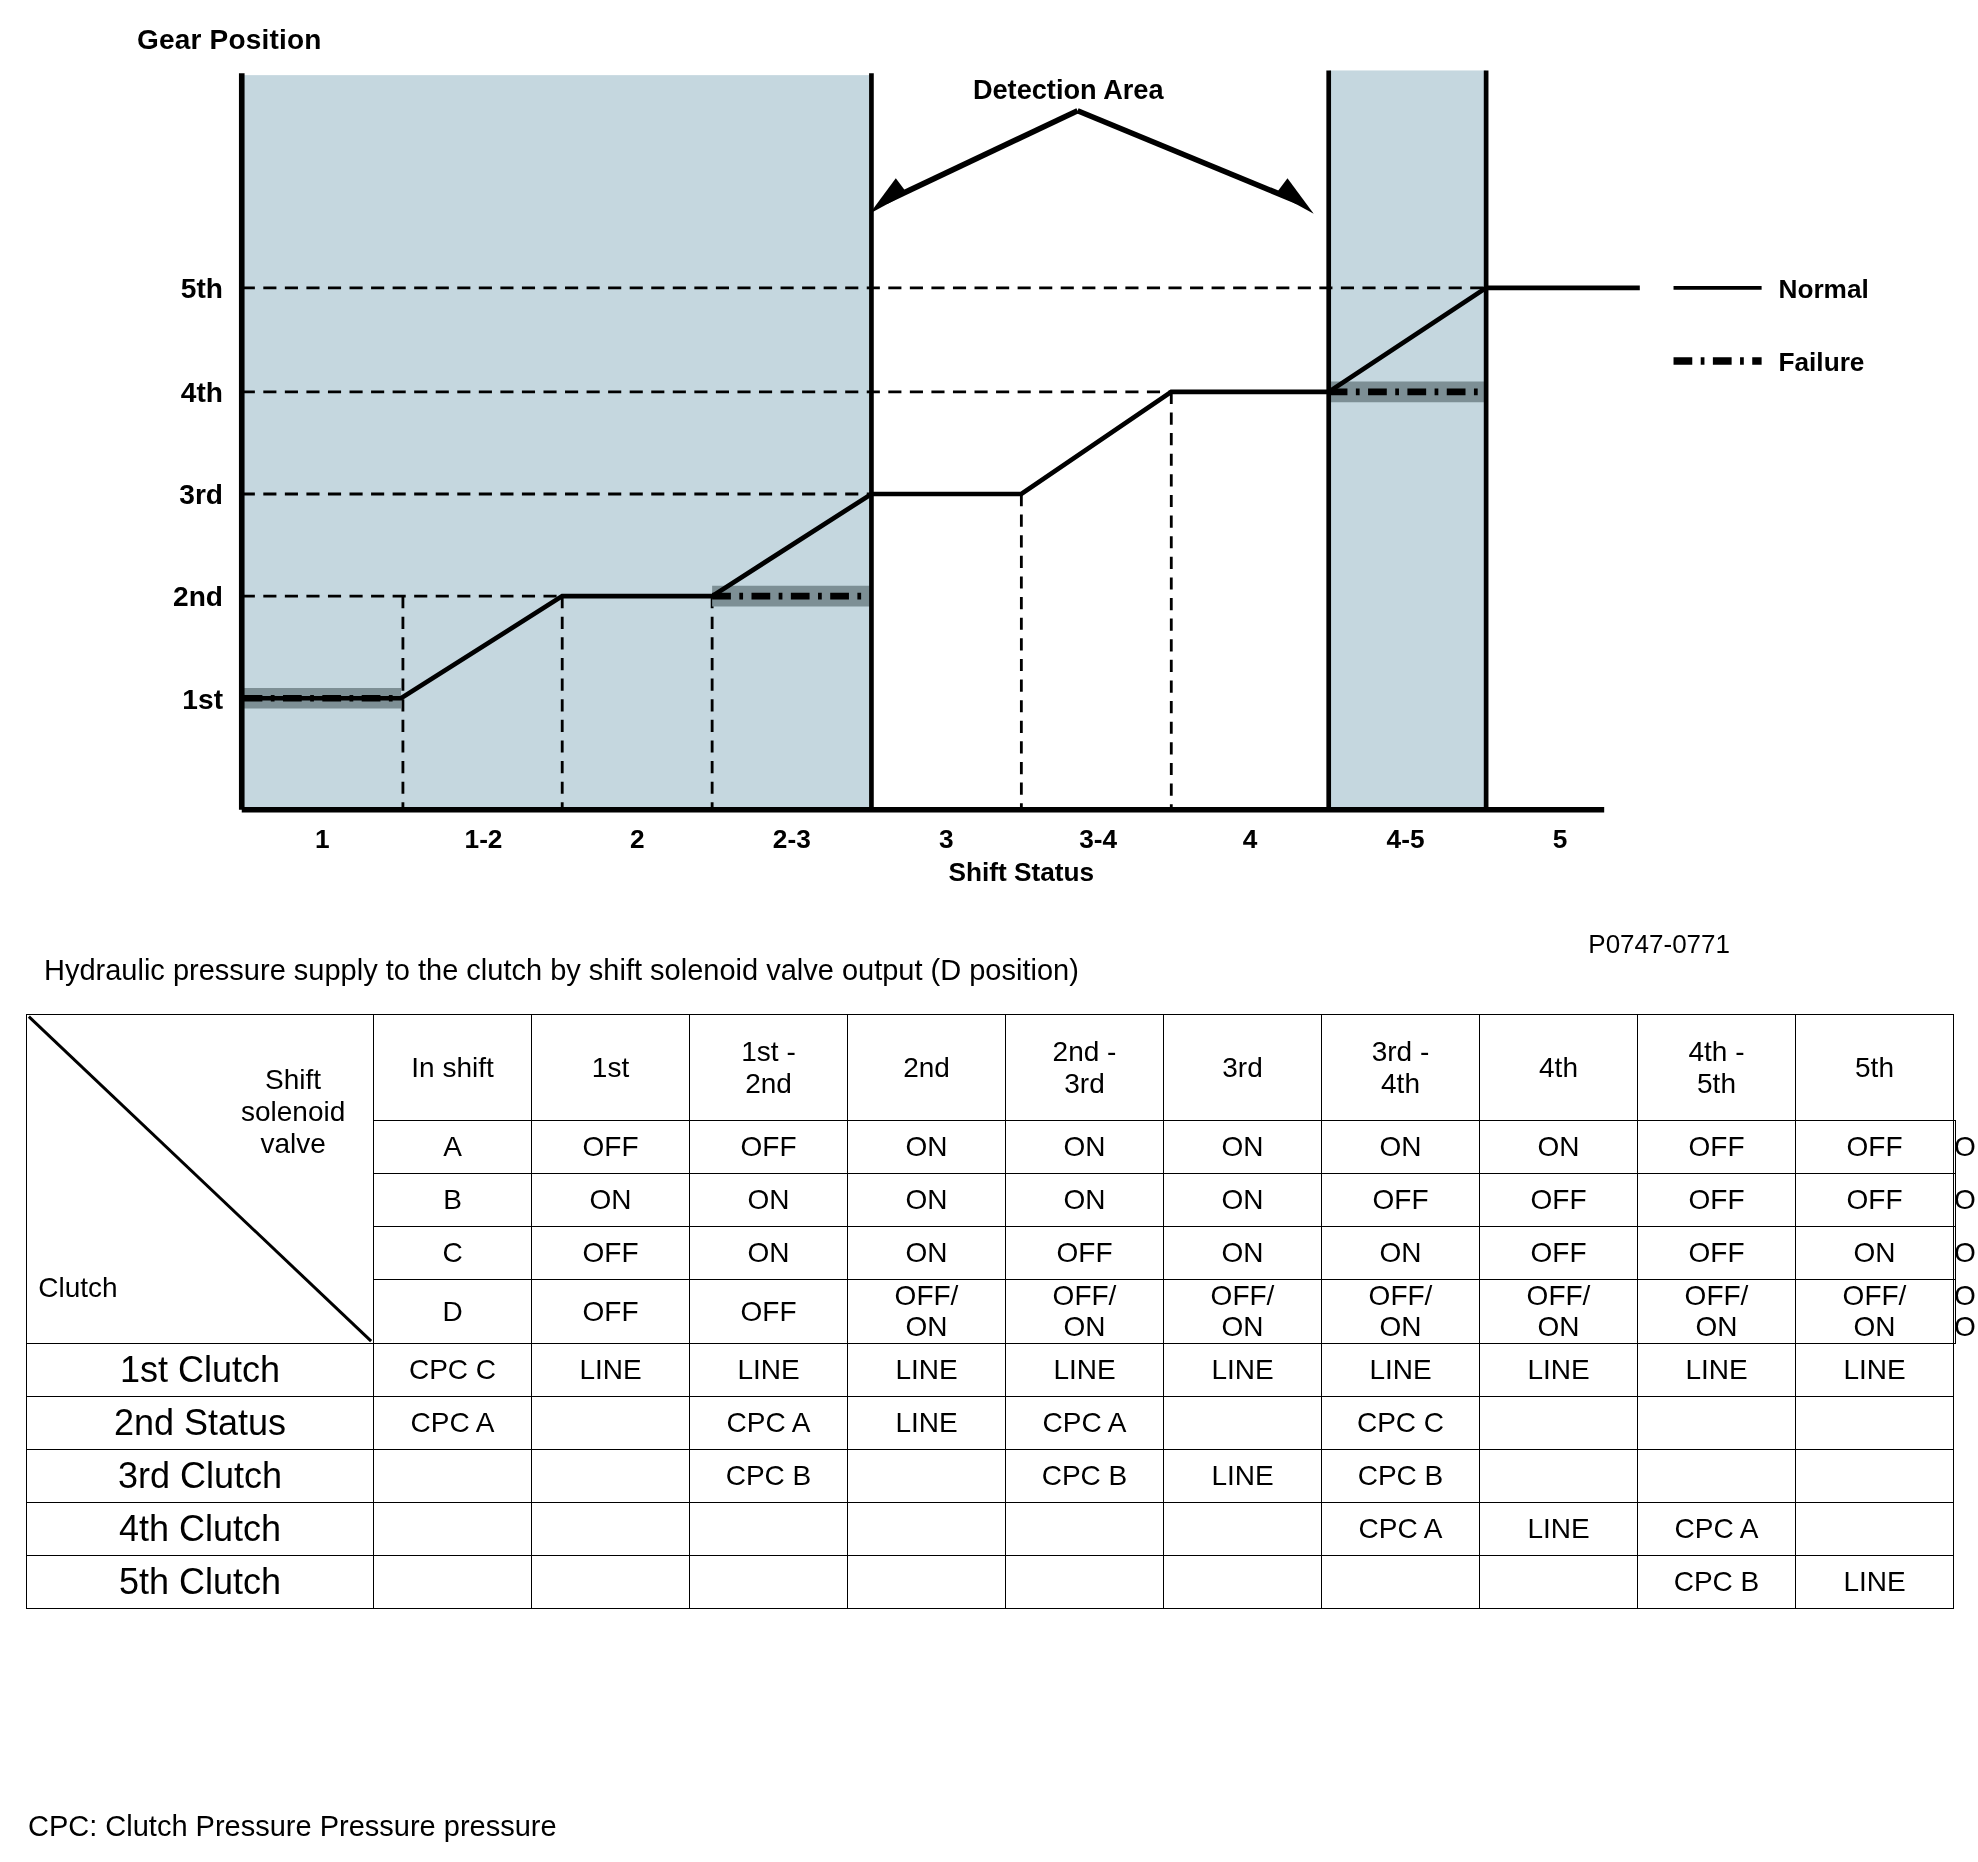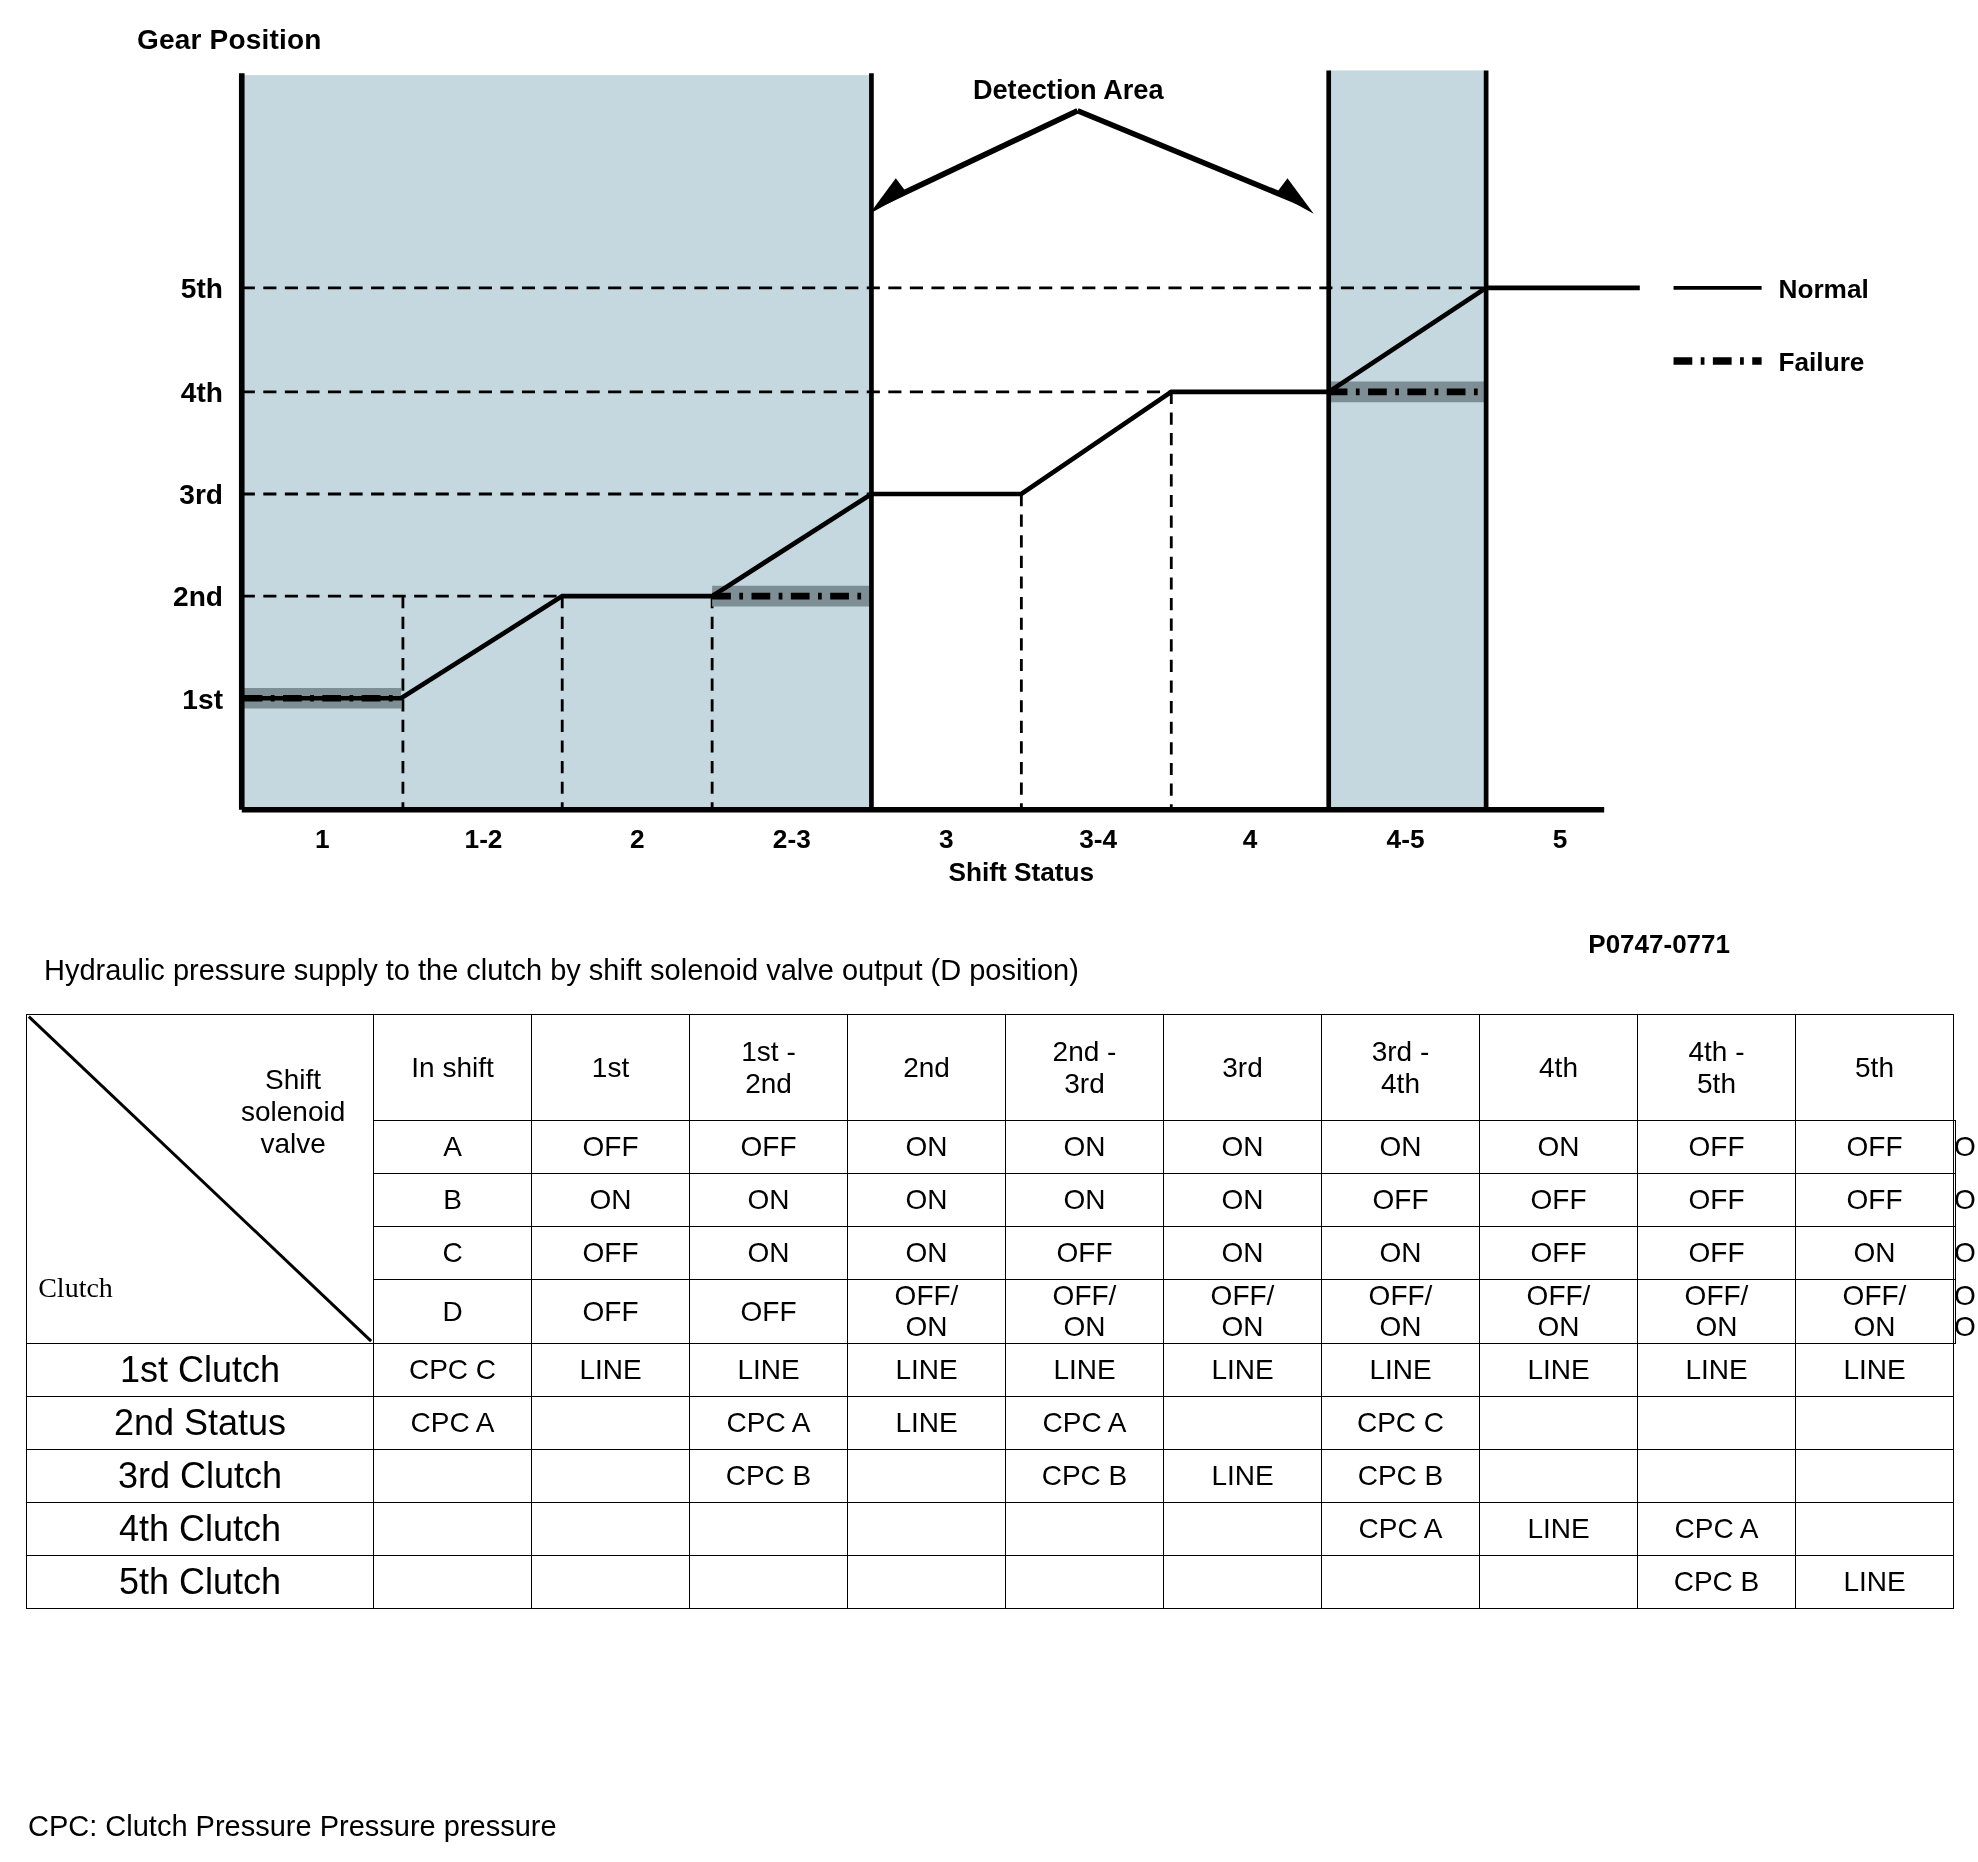--- a/index.html
+++ b/index.html
@@ -8,34 +8,34 @@
 
   
   #chart-section{position:absolute;left:0;top:0;width:1743px;height:928px;}
   #chart-title{position:absolute;left:137px;top:24px;font-size:28px;font-weight:bold;letter-spacing:0.2px;}
   #chart-svg{position:absolute;left:0;top:0;}
   .ylab{font-size:30px;font-weight:bold;font-family:"Liberation Sans",sans-serif;}
   .xlab{font-size:28px;font-weight:bold;font-family:"Liberation Sans",sans-serif;}
   .axis-title{font-size:28px;font-weight:bold;font-family:"Liberation Sans",sans-serif;}
   .legtxt{font-size:28px;font-weight:bold;font-family:"Liberation Sans",sans-serif;}
   .detect-txt{font-size:29px;font-weight:bold;font-family:"Liberation Sans",sans-serif;}
-  #figure-code{position:absolute;right:13px;top:929px;font-size:26px;font-family:"Liberation Sans",sans-serif;font-weight:bold;}
+  #figure-code{position:absolute;right:13px;top:929px;font-size:26px;font-family:"Liberation Sans",sans-serif;}
 
   
   #table-caption{position:absolute;left:44px;top:954px;font-size:29px;white-space:nowrap;}
   #grid-wrap{position:absolute;left:26px;top:1014px;width:1930px;}
   table#grid{border-collapse:collapse;width:1930px;table-layout:fixed;
              font-size:28px;}
   table#grid td{border:1.9px solid #000;text-align:center;vertical-align:middle;
                 padding:0;line-height:1.12;}
   td.corner{border:1.9px solid #000;position:relative;padding:0;}
   td.corner .diag{position:absolute;left:0;top:0;width:100%;height:100%;}
   td.corner .ss{position:absolute;right:9.4px;top:49px;width:141px;text-align:center;
                 font-size:28px;line-height:1.15;}
-  td.corner .cl{position:absolute;left:11.2px;bottom:39px;font-size:28px;font-family:Liberation Serif, serif;}
+  td.corner .cl{position:absolute;left:11.2px;bottom:39px;font-size:28px;}
   td.sol{font-size:28px;}
   td.clutchname{font-size:36px;}
   .h2line{line-height:1.1;}
   #footnote{position:absolute;left:28px;top:1810px;font-size:29px;}
 </style>
 </head>
 <body>
 
 <div id="chart-section">
   <div id="chart-title">Gear Position</div>

